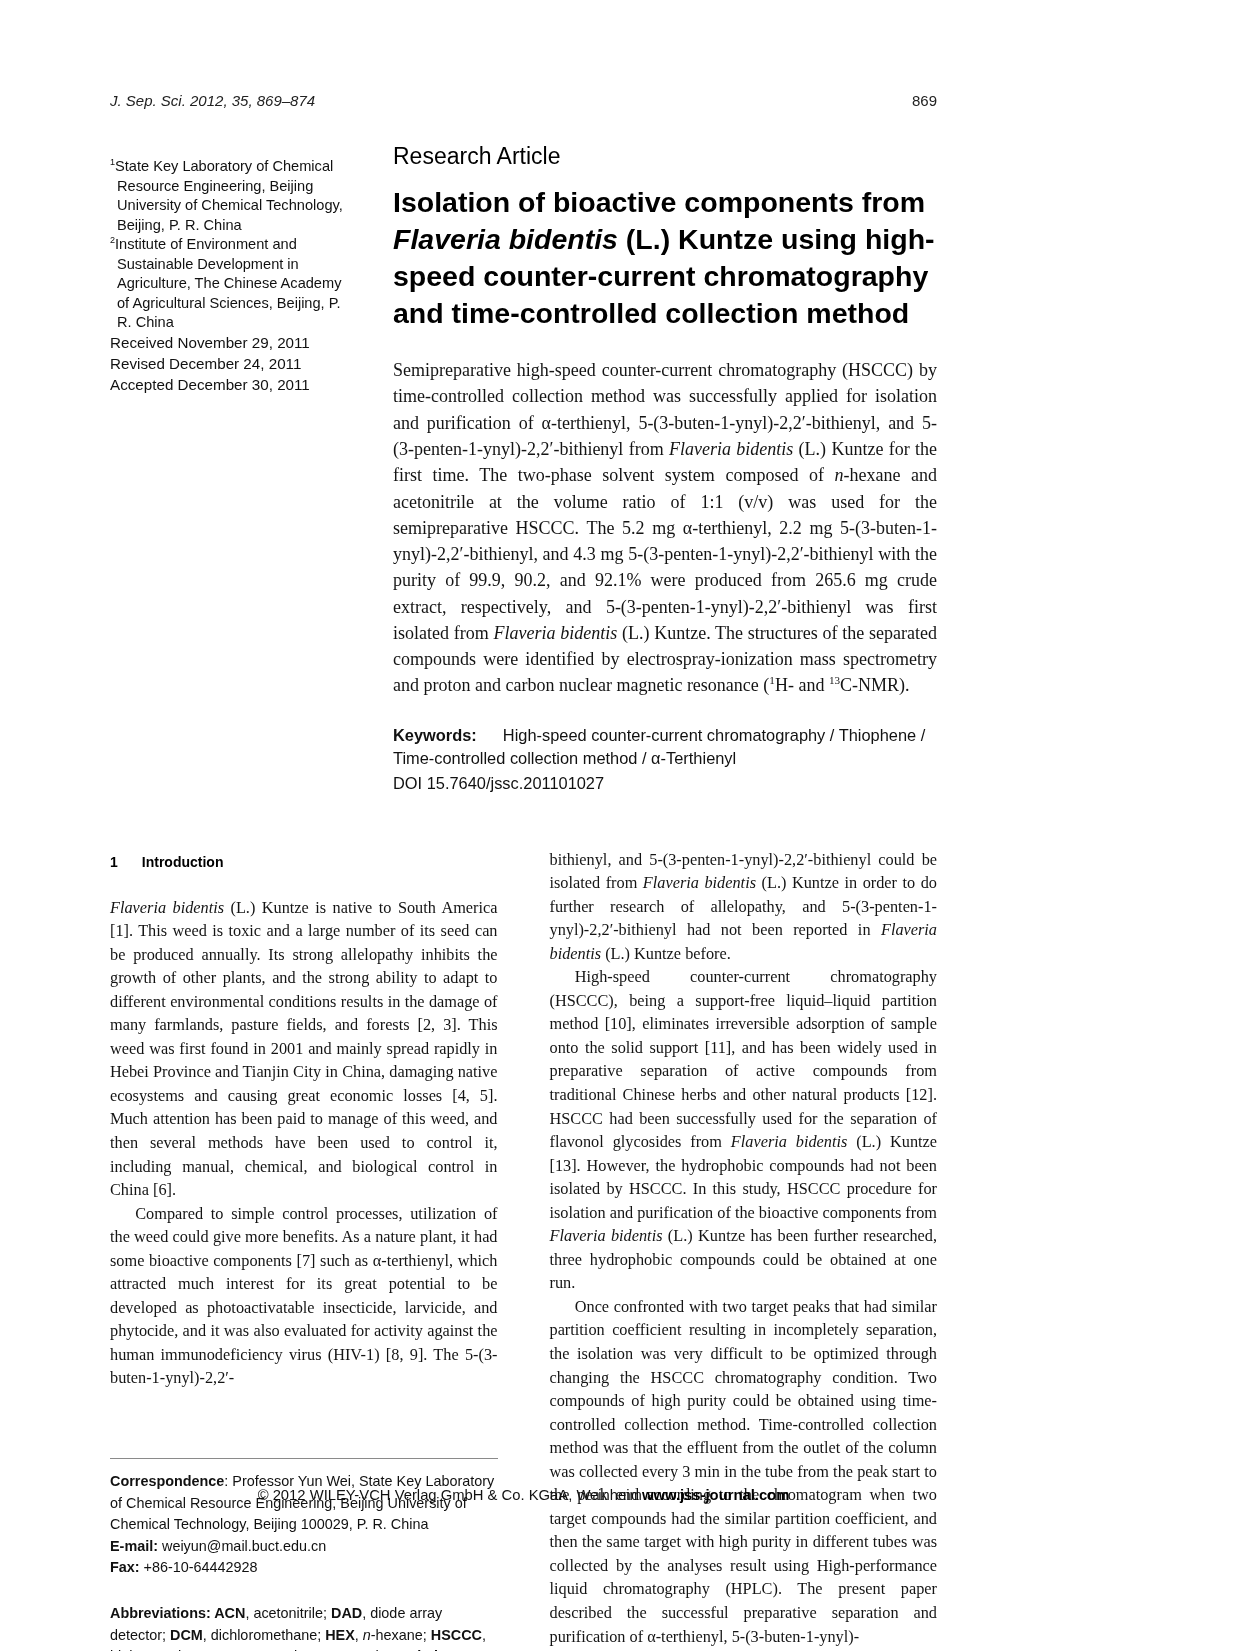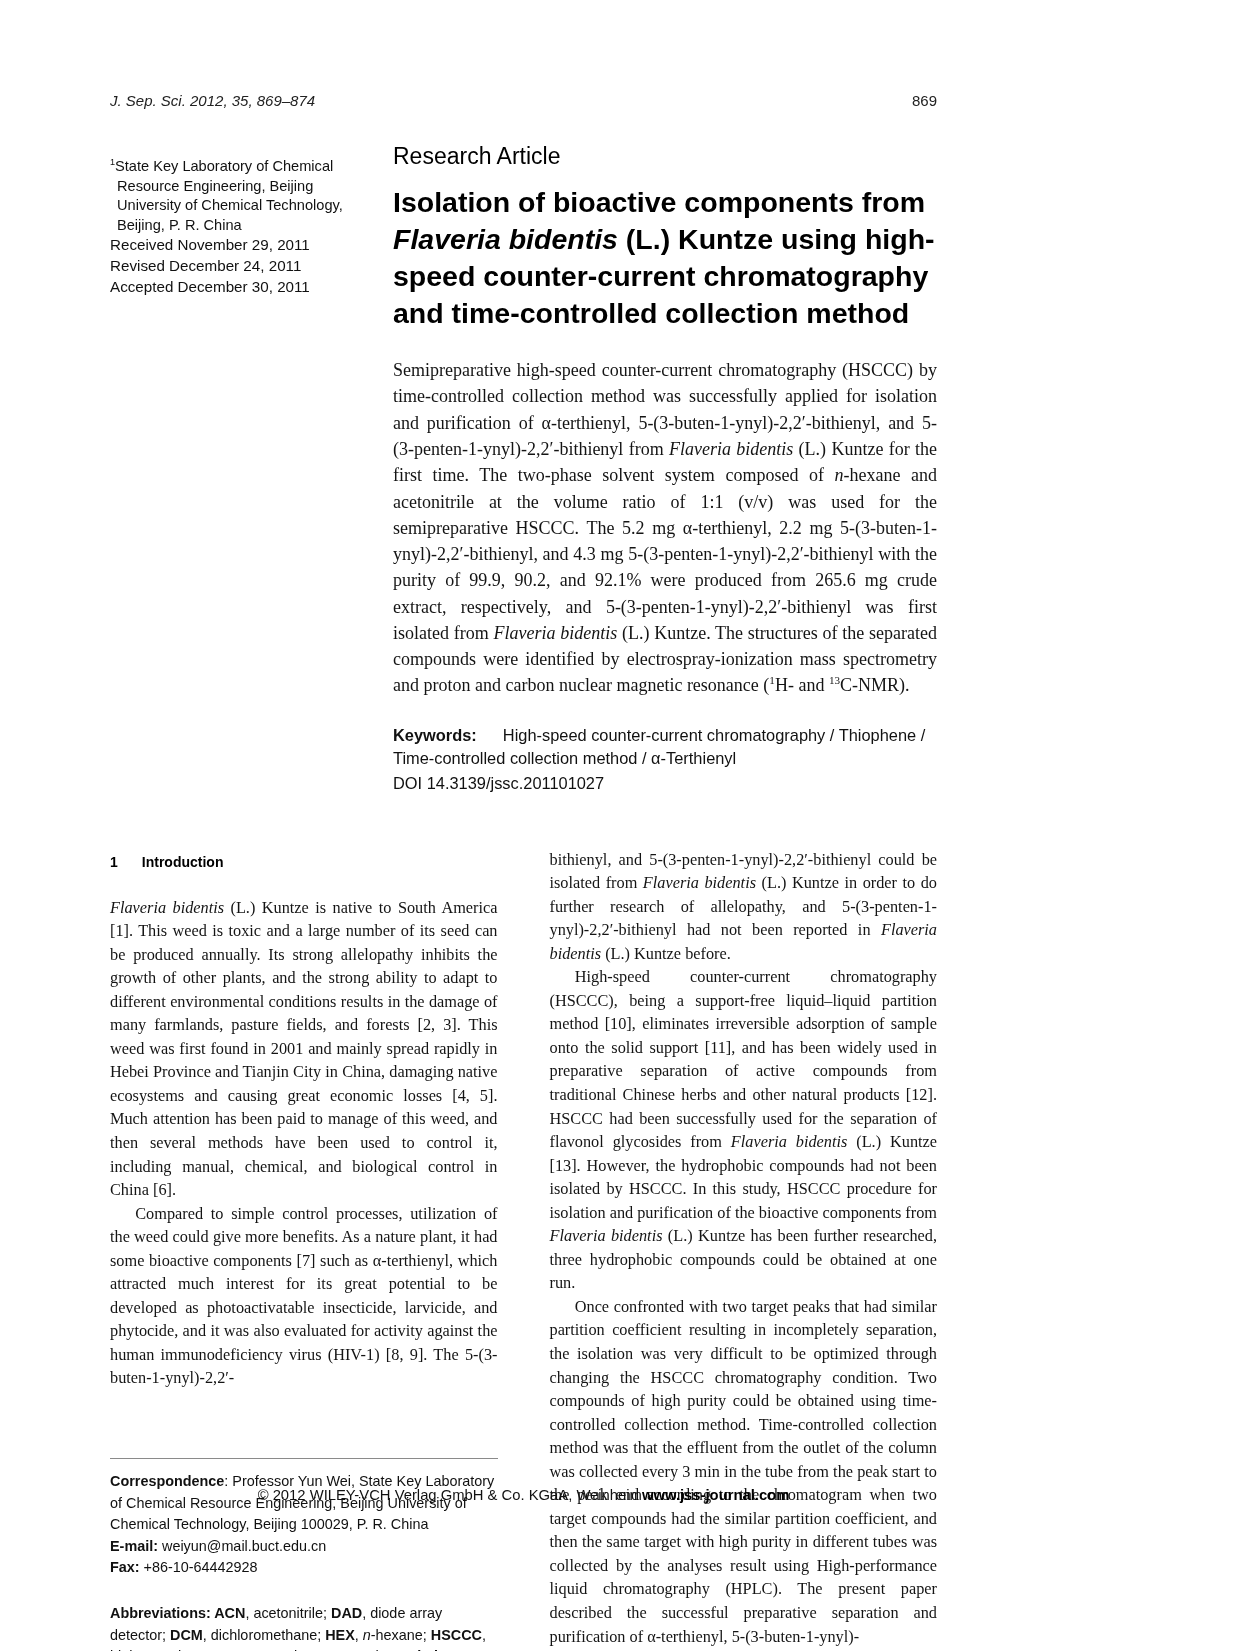--- a/index.html
+++ b/index.html
@@ -71,35 +71,36 @@
   <header class="running-head">
     <span class="citation">J. Sep. Sci. 2012, 35, 869–874</span>
     <span class="pageno">869</span>
   </header>
 
   <div class="top-grid">
 
     <aside class="meta-col">
       <div class="affiliations">
         <div class="affiliation"><sup>1</sup>State Key Laboratory of Chemical Resource Engineering, Beijing University of Chemical Technology, Beijing, P. R. China</div>
+        <div class="affiliation"><sup>2</sup>Institute of Environment and Sustainable Development in Agriculture, The Chinese Academy of Agricultural Sciences, Beijing, P. R. China</div>
       </div>
       <div class="dates">
         <div>Received November 29, 2011</div>
         <div>Revised December 24, 2011</div>
         <div>Accepted December 30, 2011</div>
       </div>
     </aside>
 
     <div class="main-col">
       <div class="article-type">Research Article</div>
       <h1 class="article-title" style="margin-bottom:0;">Isolation of bioactive components from <i>Flaveria bidentis</i> (L.) Kuntze using high-speed counter-current chromatography and time-controlled collection method</h1>
       <p class="abstract">Semipreparative high-speed counter-current chromatography (HSCCC) by time-controlled collection method was successfully applied for isolation and purification of α-terthienyl, 5-(3-buten-1-ynyl)-2,2′-bithienyl, and 5-(3-penten-1-ynyl)-2,2′-bithienyl from <i>Flaveria bidentis</i> (L.) Kuntze for the first time. The two-phase solvent system composed of <i>n</i>-hexane and acetonitrile at the volume ratio of 1:1 (v/v) was used for the semipreparative HSCCC. The 5.2 mg α-terthienyl, 2.2 mg 5-(3-buten-1-ynyl)-2,2′-bithienyl, and 4.3 mg 5-(3-penten-1-ynyl)-2,2′-bithienyl with the purity of 99.9, 90.2, and 92.1% were produced from 265.6 mg crude extract, respectively, and 5-(3-penten-1-ynyl)-2,2′-bithienyl was first isolated from <i>Flaveria bidentis</i> (L.) Kuntze. The structures of the separated compounds were identified by electrospray-ionization mass spectrometry and proton and carbon nuclear magnetic resonance (<sup>1</sup>H- and <sup>13</sup>C-NMR).</p>
       <div class="keywords-block">
         <div><span class="kw-label">Keywords:</span><span>High-speed counter-current chromatography / Thiophene / Time-controlled collection method / α-Terthienyl</span></div>
-        <div class="doi-line">DOI 14.3139/jssc.201101027</div>
+        <div class="doi-line">DOI 15.7640/jssc.201101027</div>
       </div>
     </div>
 
   </div>
 
   <div class="body-grid">
 
     <div class="col">
       <h2 class="section-heading"><span class="sec-num">1</span><span>Introduction</span></h2>
       <p class="body-par"><i>Flaveria bidentis</i> (L.) Kuntze is native to South America [1]. This weed is toxic and a large number of its seed can be produced annually. Its strong allelopathy inhibits the growth of other plants, and the strong ability to adapt to different environmental conditions results in the damage of many farmlands, pasture fields, and forests [2, 3]. This weed was first found in 2001 and mainly spread rapidly in Hebei Province and Tianjin City in China, damaging native ecosystems and causing great economic losses [4, 5]. Much attention has been paid to manage of this weed, and then several methods have been used to control it, including manual, chemical, and biological control in China [6].</p>

